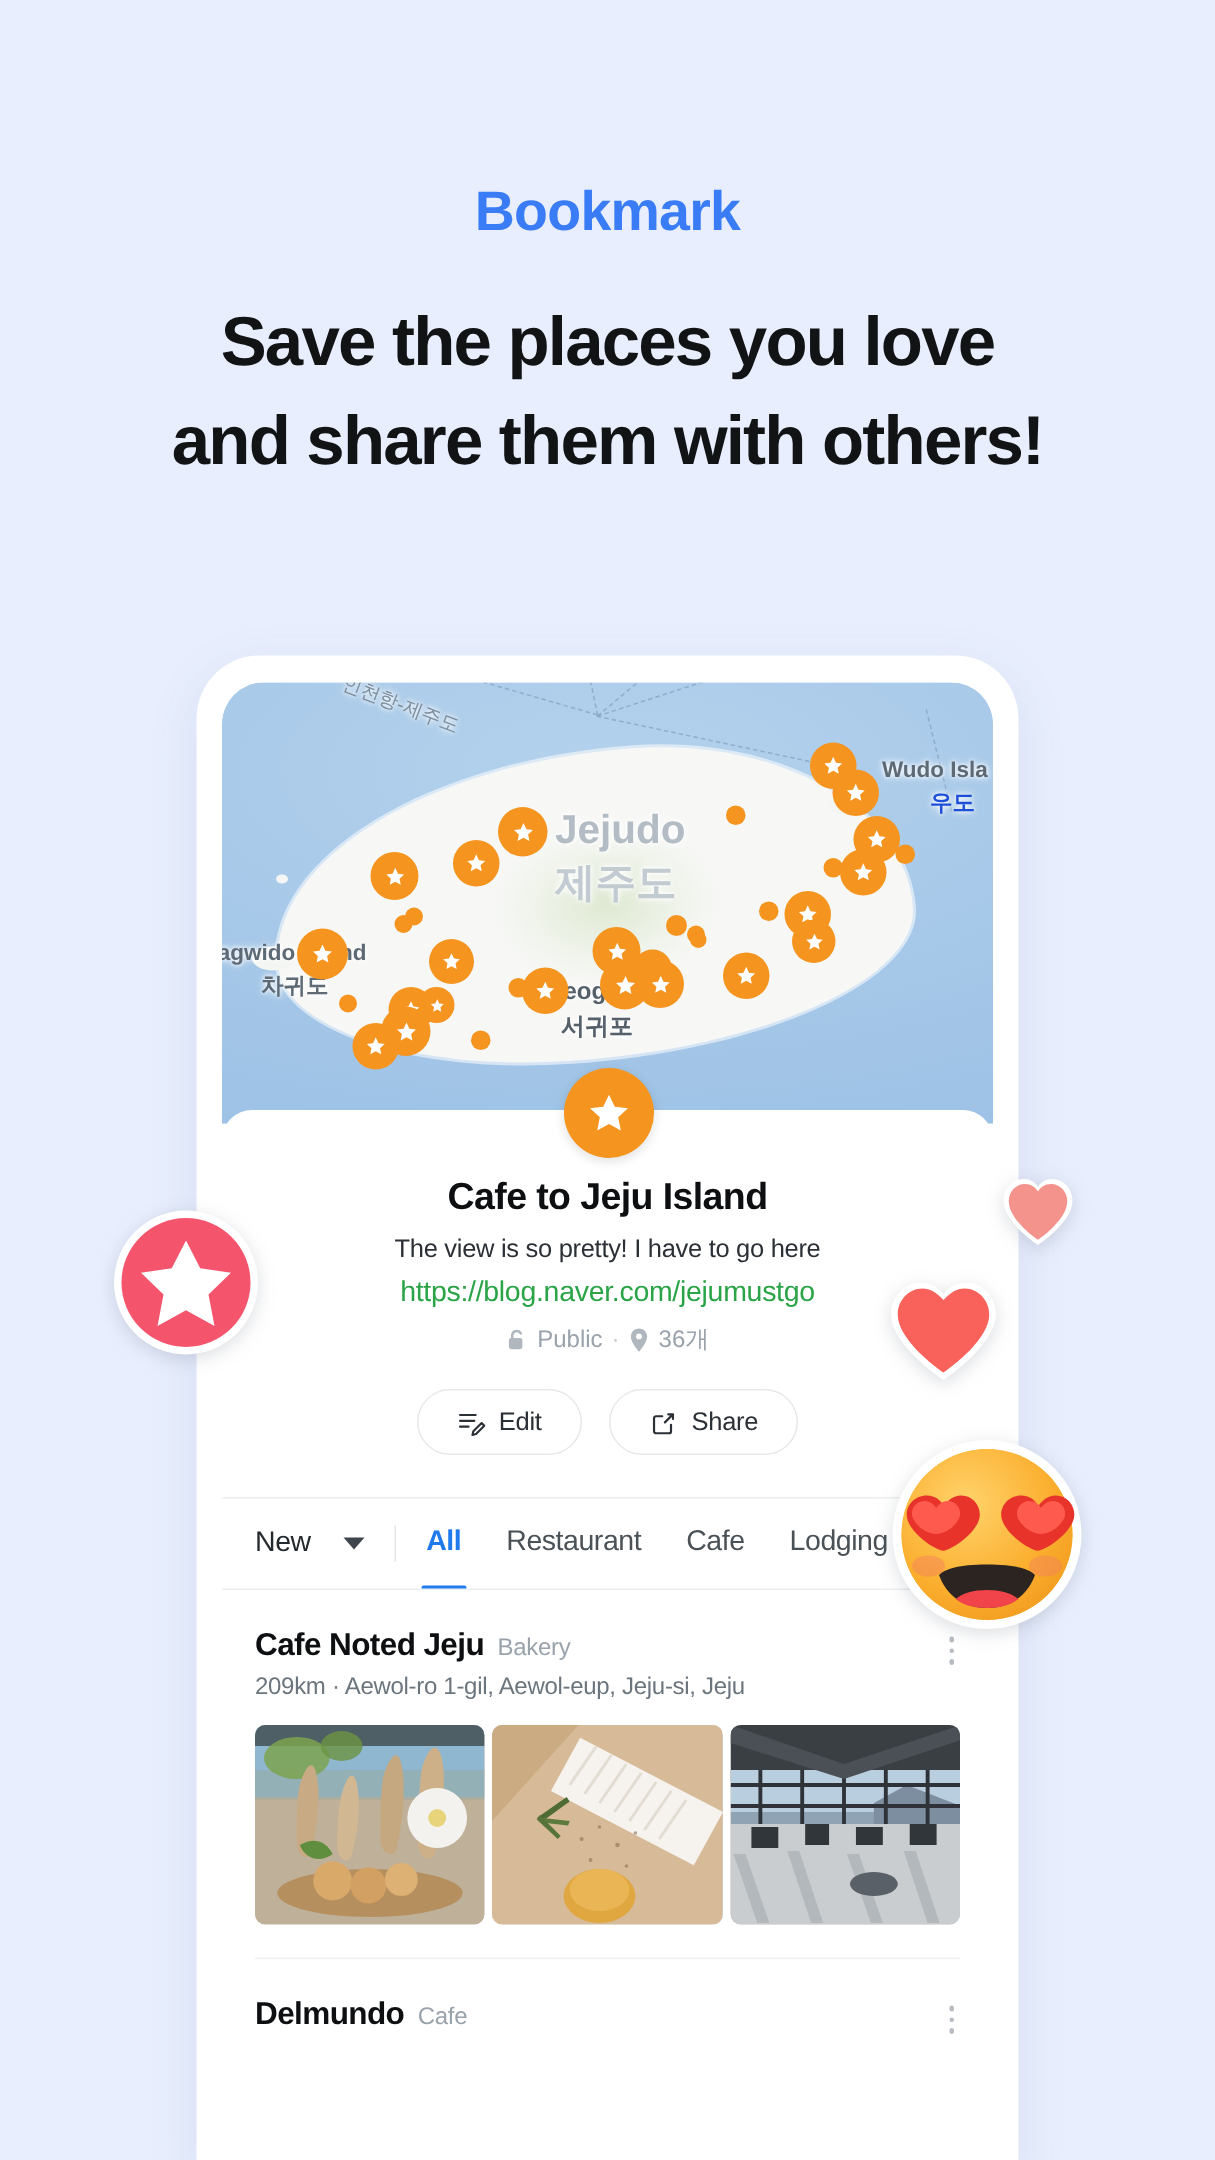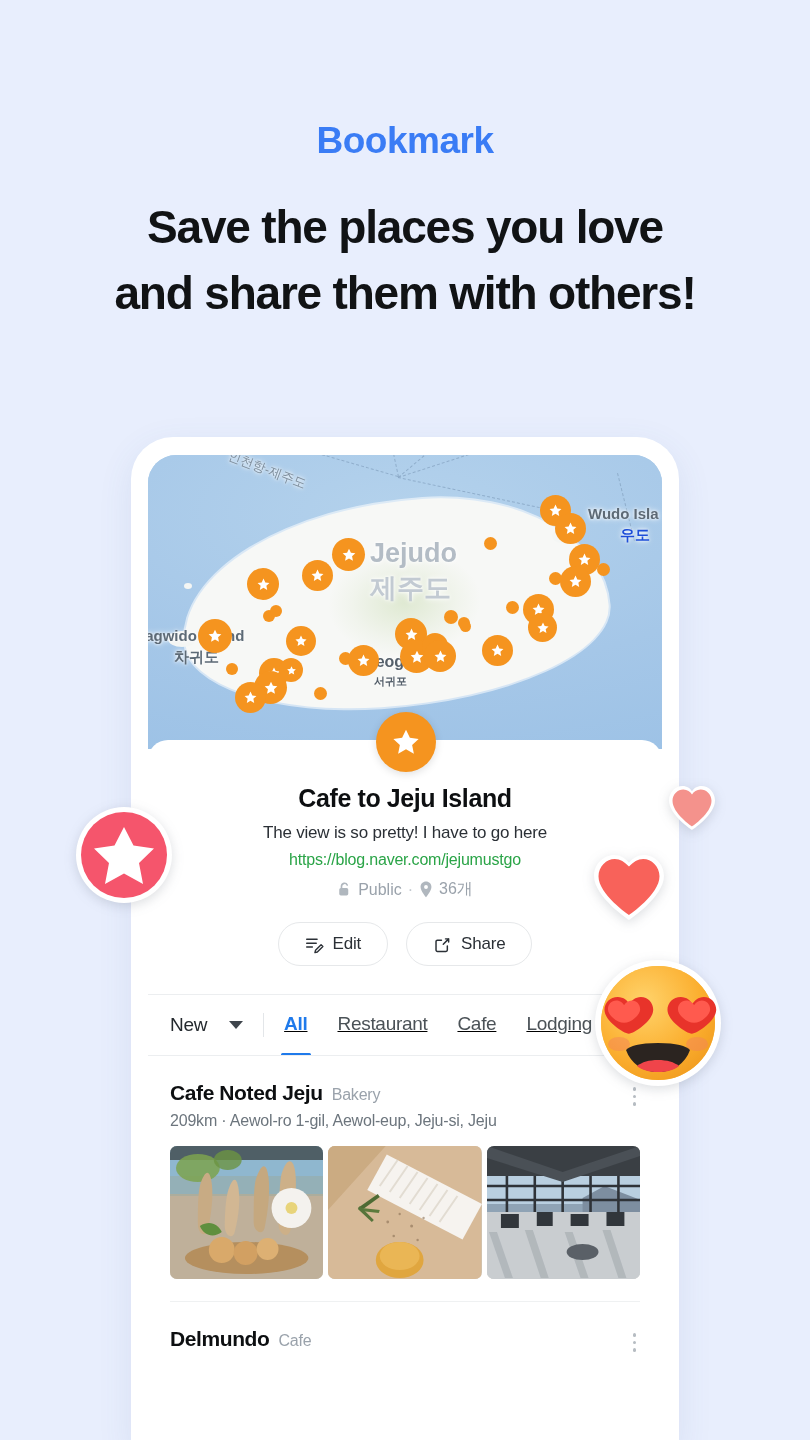--- a/index.html
+++ b/index.html
@@ -50,21 +50,21 @@
     content:"";position:absolute;left:34%;top:24%;width:36%;height:52%;
     background:radial-gradient(closest-side,#dfe9d2 0%,rgba(223,233,210,.25) 70%,rgba(223,233,210,0) 100%);
     border-radius:50%;
   }
   .islet{position:absolute;background:#f4f6f4;border-radius:50%;}
   .route{position:absolute;border-top:1.5px dashed #8aa8c6;transform-origin:0 0;opacity:.85;}
   .map-label{position:absolute;color:#8e9ba8;font-weight:700;white-space:nowrap;text-shadow:0 0 3px #fff,0 0 6px #fff;}
   .lbl-jejudo{left:222px;top:83px;font-size:27px;color:#b3bcc5;font-weight:700;}
   .lbl-jejudo-k{left:222px;top:115px;font-size:27px;color:#c2cad2;font-weight:700;}
   .lbl-seogwipo{left:217px;top:198px;font-size:16px;color:#55606b;}
-  .lbl-seogwipo-k{left:226px;top:219px;font-size:11px;color:#55606b;}
+  .lbl-seogwipo-k{left:226px;top:219px;font-size:16px;color:#55606b;}
   .lbl-wudo{left:440px;top:50px;font-size:15px;color:#5d6a76;}
   .lbl-wudo-k{left:472px;top:71px;font-size:15px;color:#1d4ed8;}
   .lbl-chagwido{left:-12px;top:172px;font-size:15px;color:#5d6a76;}
   .lbl-chagwido-k{left:26px;top:193px;font-size:15px;color:#5d6a76;}
   .lbl-ferry{left:78px;top:6px;font-size:13px;color:#7d8d9c;transform:rotate(21deg);font-weight:400;}
 
   .pin{position:absolute;background:#f5941f;border-radius:50%;display:flex;align-items:center;justify-content:center;}
   .pin svg{display:block;}
   .dot{position:absolute;background:#f5941f;border-radius:50%;}
 
@@ -75,41 +75,41 @@
     box-shadow:0 2px 8px rgba(0,0,0,.13);
   }
 
   
   .info-card{
     position:absolute;left:0;top:285px;width:514px;background:#fff;
     border-radius:20px 20px 0 0;z-index:4;padding-top:44px;text-align:center;
   }
   .place-title{margin:0;font-size:25px;font-weight:700;color:#0d0f11;letter-spacing:-.4px;}
   .place-desc{margin:10px 0 0;font-size:17px;color:#2b3036;letter-spacing:-.2px;}
-  .place-link{margin:8px 0 0;font-size:16px;color:#2aa447;letter-spacing:-.2px;}
+  .place-link{margin:8px 0 0;font-size:19px;color:#2aa447;letter-spacing:-.2px;}
   .place-meta{margin:10px 0 0;font-size:16px;color:#9aa2ab;display:flex;align-items:center;justify-content:center;gap:6px;}
   .place-meta .sep{color:#c3c9cf;}
   .place-meta svg{display:block;}
   .btn-row{margin-top:22px;display:flex;justify-content:center;gap:18px;}
   .pill{
     display:flex;align-items:center;gap:9px;
     height:44px;padding:0 26px;border:1px solid #e6e8ea;border-radius:24px;
     background:#fff;color:#2b3036;font-size:17px;letter-spacing:-.2px;box-sizing:border-box;
   }
   .pill svg{display:block;}
 
   
   .tabbar{
     margin-top:28px;height:60px;border-top:1px solid #eceef0;border-bottom:1px solid #eceef0;
     display:flex;align-items:center;padding-left:22px;gap:0;position:relative;overflow:hidden;
   }
   .sort{display:flex;align-items:center;gap:22px;font-size:19px;color:#24292e;letter-spacing:-.3px;}
   .caret{width:0;height:0;border-left:7px solid transparent;border-right:7px solid transparent;border-top:8px solid #3e454c;}
   .divider{width:1px;height:24px;background:#e3e6e9;margin:0 20px;}
-  .tabs{display:flex;align-items:center;gap:30px;text-decoration:underline;}
+  .tabs{display:flex;align-items:center;gap:30px;}
   .tab{font-size:19px;color:#4b5257;letter-spacing:-.3px;position:relative;white-space:nowrap;padding-bottom:2px;}
   .tab.active{color:#1f7aeb;font-weight:700;}
   .tab.active:after{
     content:"";position:absolute;left:-3px;right:-3px;bottom:-19px;height:3px;background:#1f7aeb;border-radius:2px;
   }
 
   
   .list{padding:0 22px;}
   .row{padding-top:25px;position:relative;}
   .row + .row{border-top:1px solid #eff1f2;}

